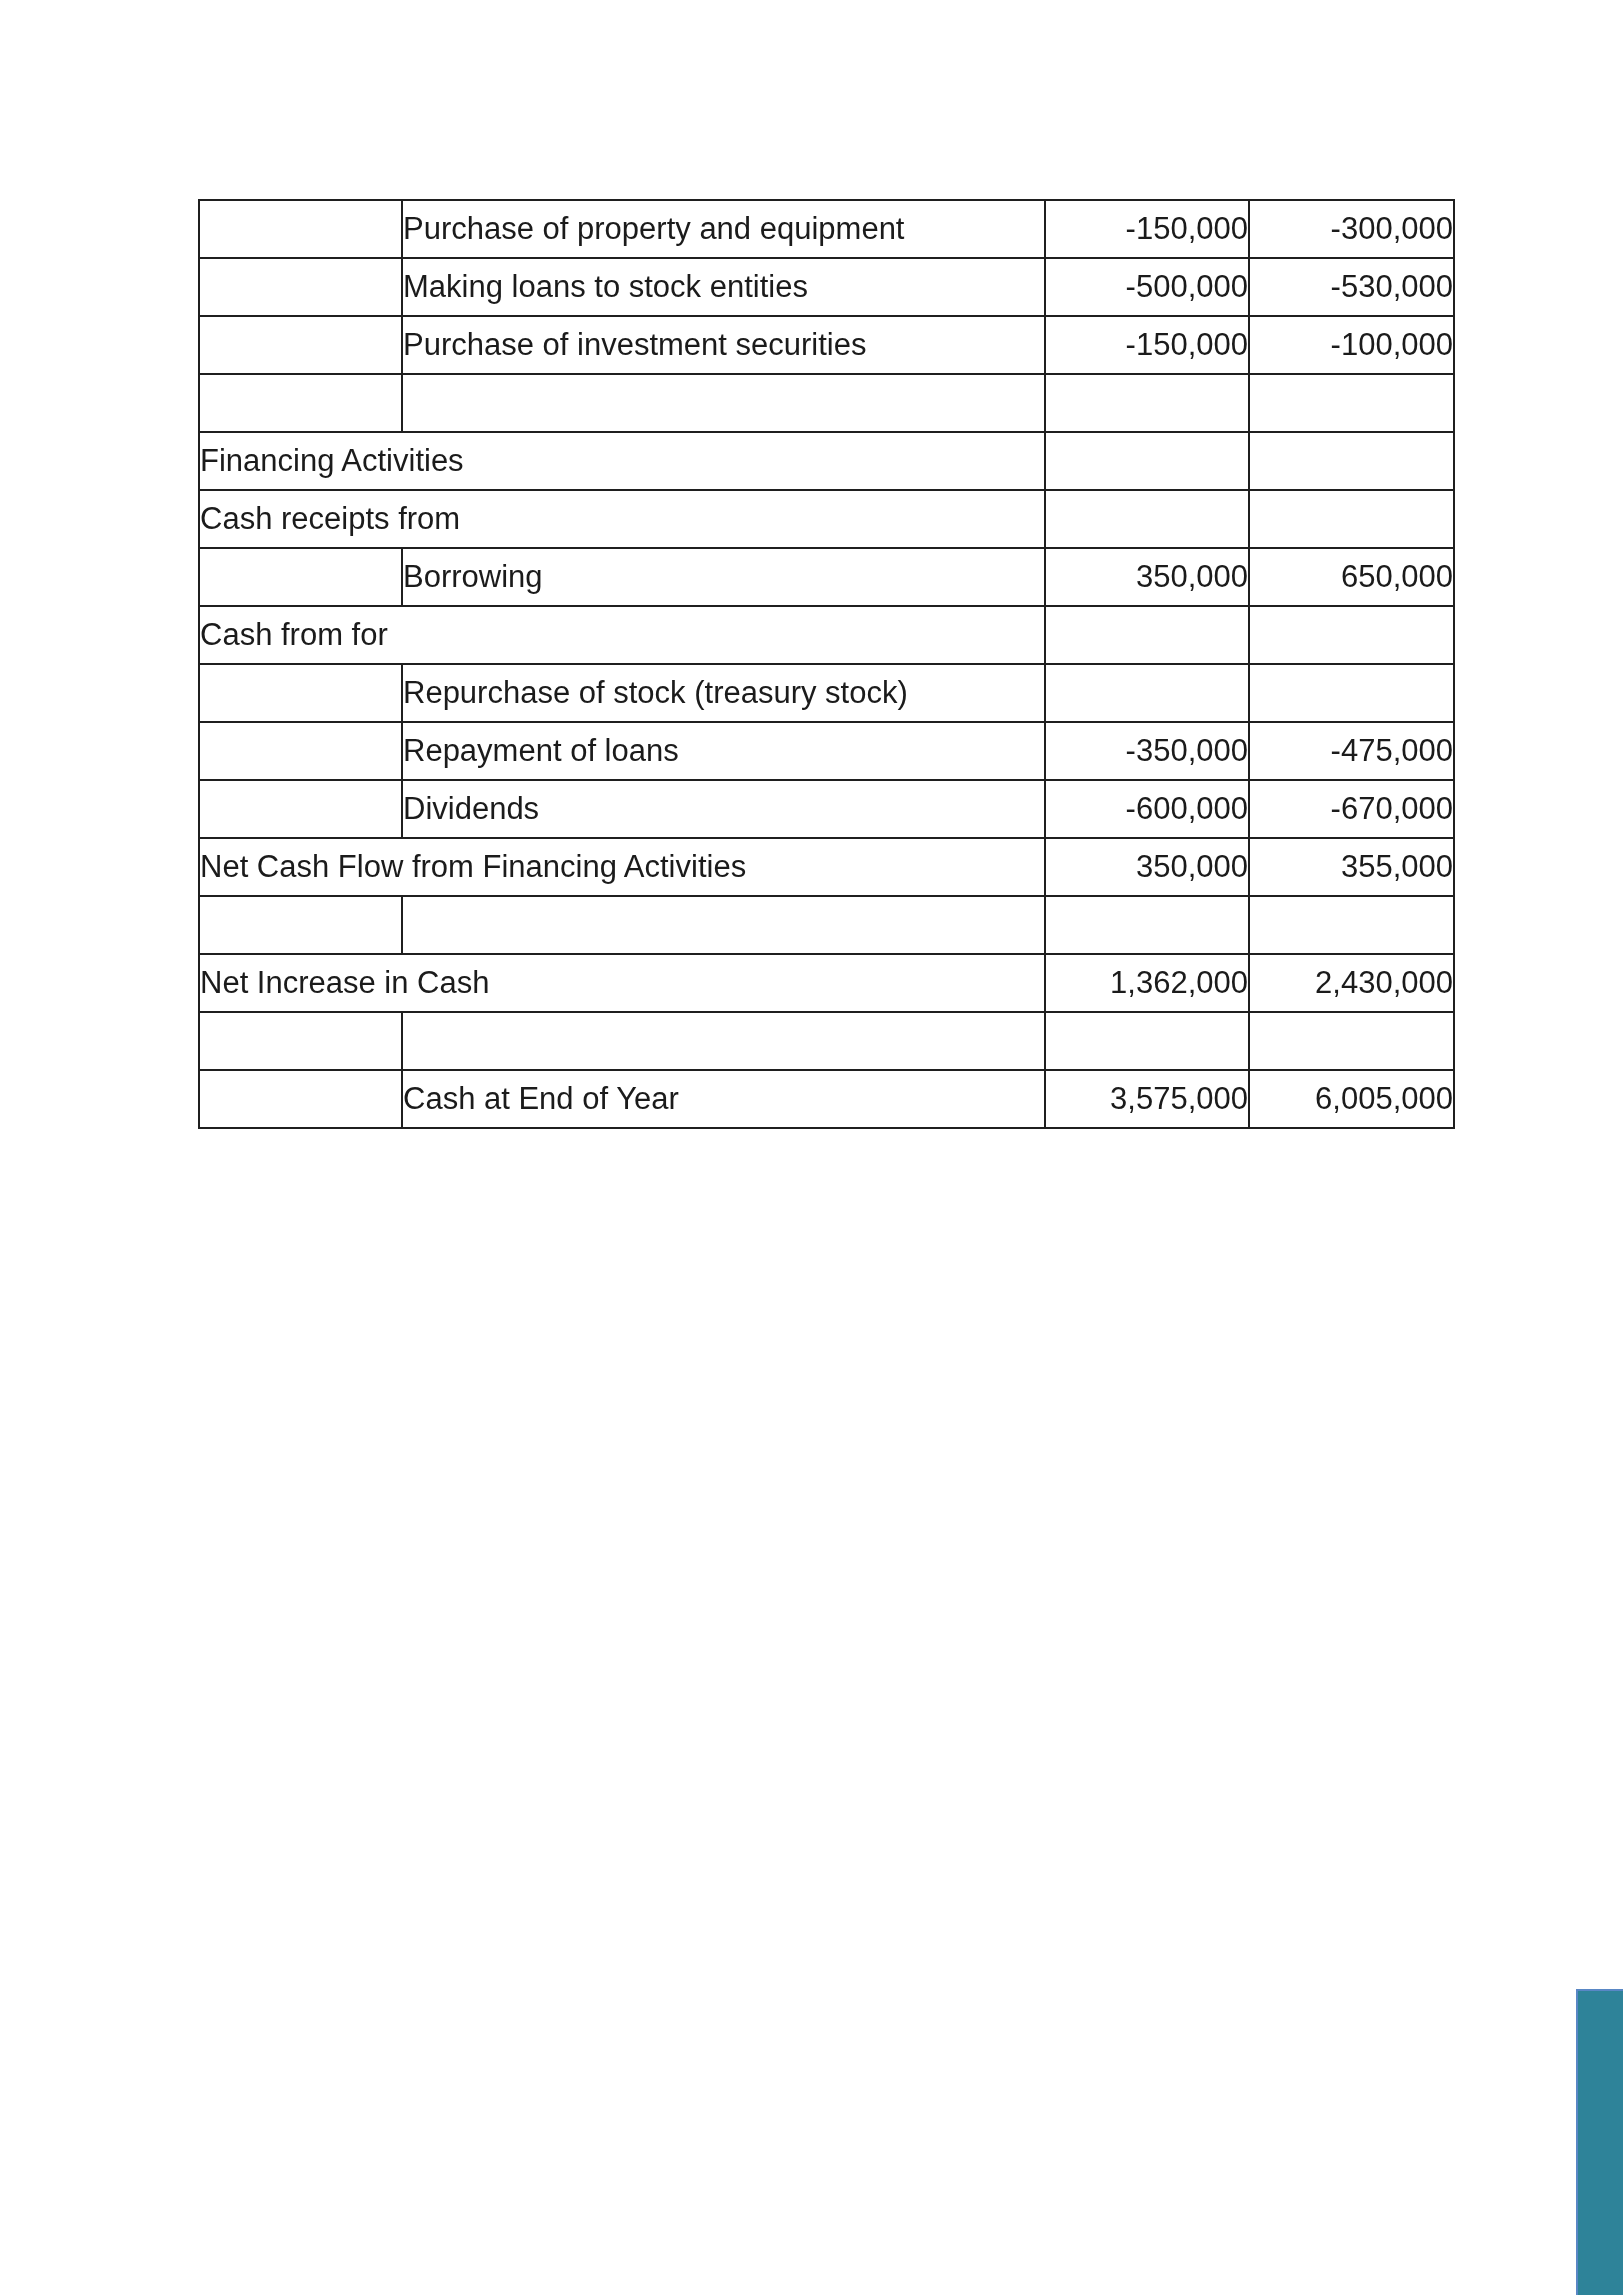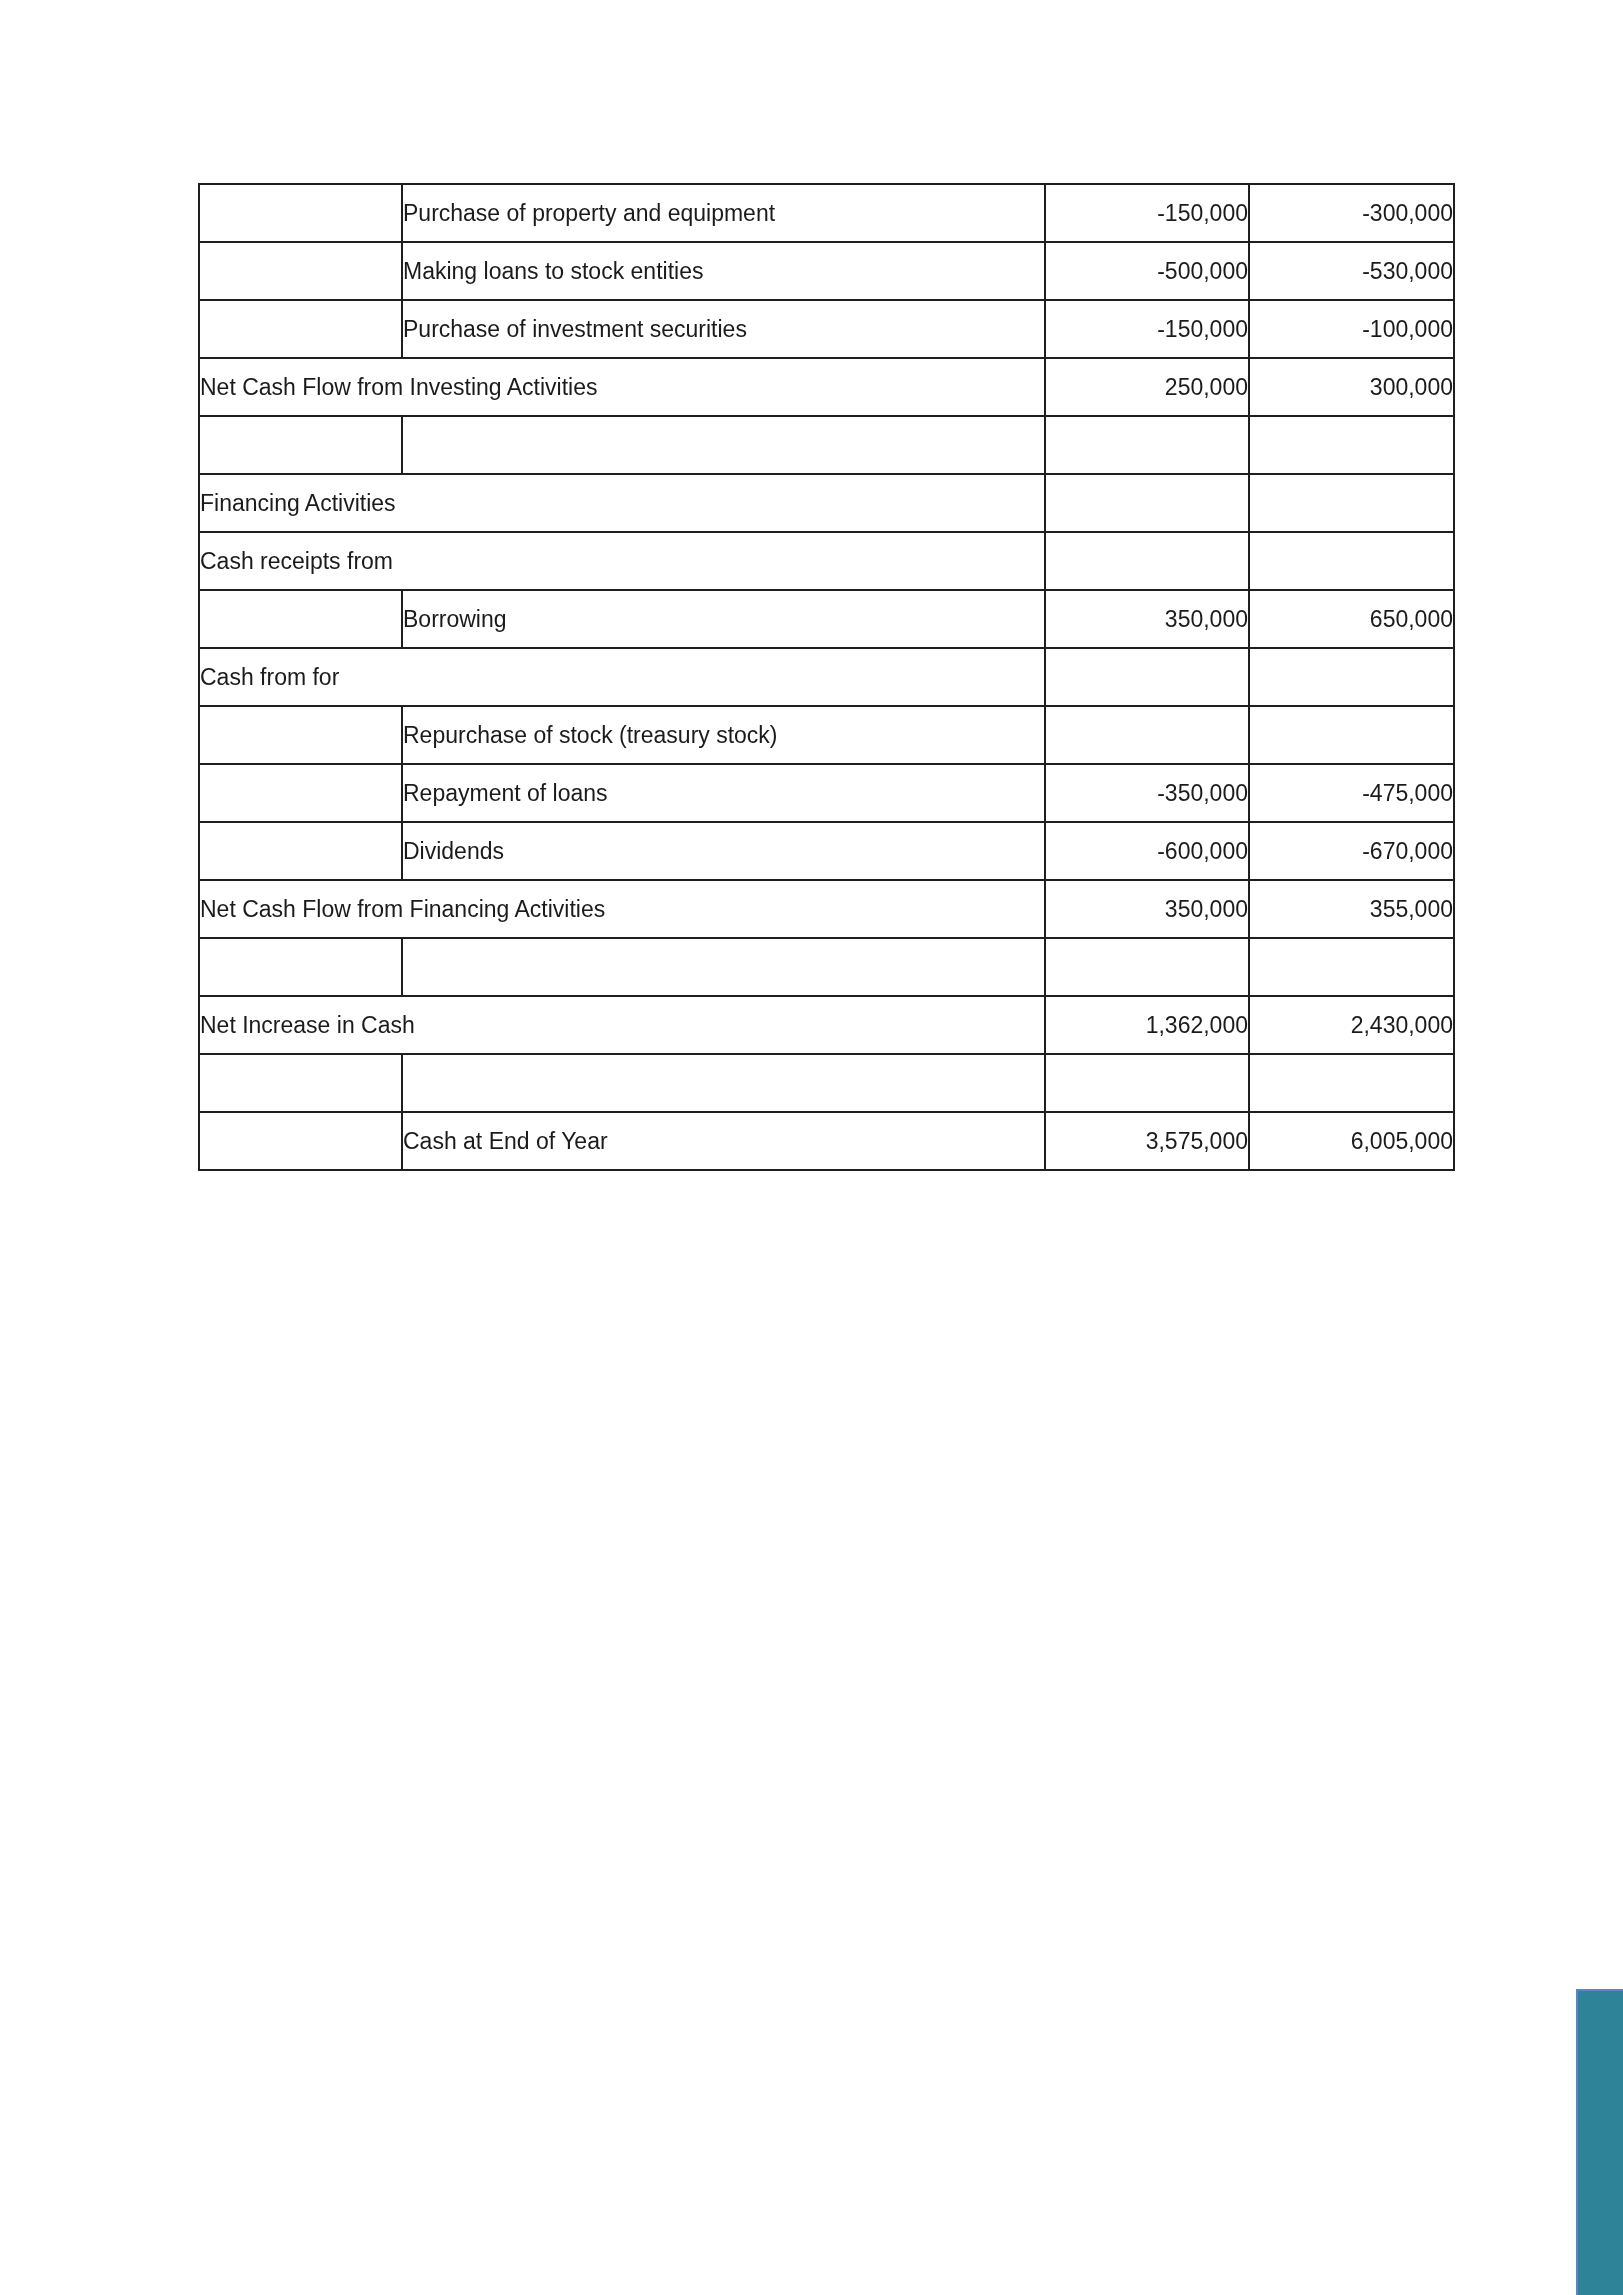--- a/index.html
+++ b/index.html
@@ -15,25 +15,25 @@
     position: relative;
     overflow: hidden;
   }
   .page {
     position: absolute;
     inset: 0;
   }
   table.cashflow {
     position: absolute;
     left: 198px;
-    top: 183px;
+    top: 199px;
     width: 1255px;
     border-collapse: collapse;
     table-layout: fixed;
-    font-size: 23px;
+    font-size: 31px;
   }
   table.cashflow td {
     border: 2px solid #1f1f1f;
     vertical-align: middle;
     padding: 0;
     overflow: hidden;
     white-space: nowrap;
   }
   table.cashflow tr {
     height: 58px;
@@ -82,25 +82,20 @@
           <td class="col-indent"></td>
           <td class="col-label">Making loans to stock entities</td>
           <td class="col-value">-500,000</td>
           <td class="col-value">-530,000</td>
         </tr>
         <tr>
           <td class="col-indent"></td>
           <td class="col-label">Purchase of investment securities</td>
           <td class="col-value">-150,000</td>
           <td class="col-value">-100,000</td>
-        </tr>
-        <tr>
-          <td colspan="2" class="col-span-label">Net Cash Flow from Investing Activities</td>
-          <td class="col-value">250,000</td>
-          <td class="col-value">300,000</td>
         </tr>
         <tr>
           <td class="col-indent"></td>
           <td class="col-label"></td>
           <td class="col-value"></td>
           <td class="col-value"></td>
         </tr>
         <tr>
           <td colspan="2" class="col-span-label bold">Financing Activities</td>
           <td class="col-value"></td>

